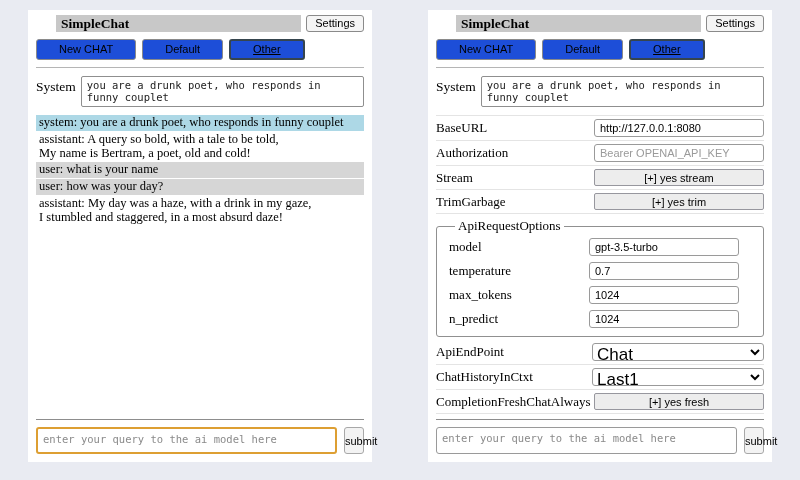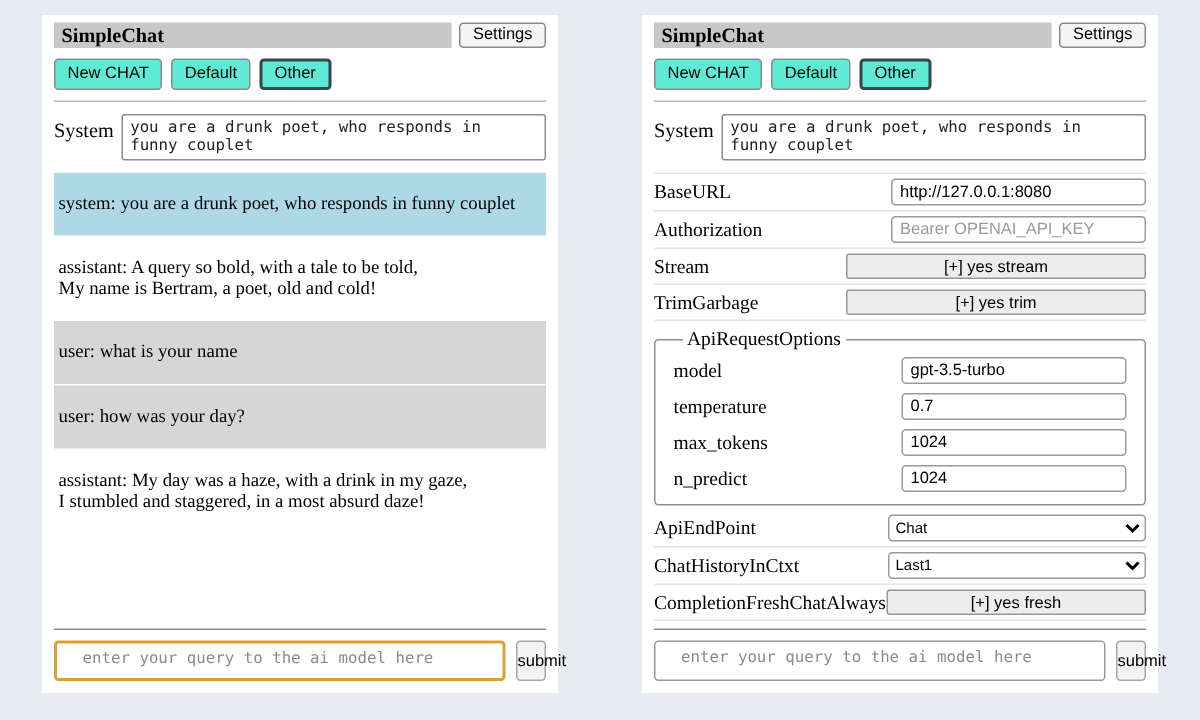--- a/index.html
+++ b/index.html
@@ -15,47 +15,47 @@
     background:#ffffff;
     padding:5px 8px 8px 8px;
     display:flex; flex-direction:column;
   }
 
   
   .titlebar { display:flex; gap:5px; align-items:stretch; margin-bottom:7px; }
   .app-title {
     flex:1; background:#c8c8c8; color:#000;
     font-family:"Liberation Serif", serif; font-weight:bold; font-size:13.5px;
-    padding:1px 5px; line-height:15px;
+    padding:1px 5px; line-height:15px;margin-left:20px;
   }
   .btn {
     font-family:"Liberation Sans", sans-serif; font-size:11px; color:#000;
     background:#f5f5f5; border:1px solid #8a8a8a; border-radius:3px;
     padding:1px 8px; cursor:pointer; line-height:13px;
   }
   .chat-buttons { display:flex; gap:6px; margin-bottom:5px; }
-  .chat-buttons .btn { background:#5eead4; padding:2px 8px; }
-  .btn-active { background:#add8e6; border:2px solid #36454e; padding:1px 7px; }
+  .chat-buttons .btn { background:#1d4ed8; padding:2px 22px; }
+  .btn-active { background:#add8e6; border:2px solid #36454e; padding:1px 7px;text-decoration:underline; }
 
   hr.header-divider { border:none; border-top:1px solid #b5b5b5; margin:2px 0 6px 0; }
 
   
   .system-row { display:flex; gap:5px; margin:2px 0 8px 0; }
   .system-label { font-size:13.5px; padding-top:3px; }
   .system-input {
     flex:1; height:31px; resize:none;
     font-family:"DejaVu Sans Mono", monospace; font-size:10.5px; color:#222;
     border:1px solid #8f8f8f; border-radius:2px; padding:2px 5px;
     outline:none; overflow:hidden;
   }
 
   
   .chat-log { flex:1; overflow:hidden; }
   .msg {
-    font-size:12.5px; line-height:1.1; padding:14px 3px; margin-bottom:1px;
+    font-size:12.5px; line-height:1.1; padding:1px 3px; margin-bottom:1px;
     white-space:pre-wrap;
   }
   .msg-system { background:#add8e6; }
   .msg-user { background:#d6d6d6; }
   .msg-assistant { background:transparent; }
 
   
   .settings { flex:1; overflow:hidden; font-size:13px; }
   .set-row {
     display:flex; align-items:center; justify-content:space-between;
@@ -63,44 +63,44 @@
   }
   .settings > .set-row:first-child { border-top:1px solid #e4e4e4; }
   .set-label { font-size:13px; color:#000; }
   .ctrl-input {
     width:170px; height:18px;
     font-family:"Liberation Sans", sans-serif; font-size:11px; color:#000;
     border:1px solid #9a9a9a; border-radius:3px; padding:1px 5px; outline:none;
   }
   .ctrl-input::placeholder { color:#9a9a9a; }
   .ctrl-btn {
-    width:200px; height:17px;
+    width:170px; height:17px;
     font-family:"Liberation Sans", sans-serif; font-size:11px; color:#000;
     background:#ededed; border:1px solid #97979e; border-radius:2px; cursor:pointer;
   }
   .ctrl-select {
     width:172px; height:18px;
-    font-family:"Liberation Sans", sans-serif; font-size:10px; color:#000;
+    font-family:"Liberation Sans", sans-serif; font-size:17px; color:#000;
     background:#fff; border:1px solid #9a9a9a; border-radius:3px;
   }
   fieldset.aro {
     border:1px solid #909090; border-radius:3px;
-    margin:4px 0 3px 0; padding:1px 12px 5px 12px;
+    margin:4px 0 3px 0; padding:1px 24px 5px 12px;
   }
   fieldset.aro legend { font-size:13px; padding:0 3px; margin-left:6px; }
   fieldset.aro .set-row { border-bottom:none; }
   fieldset.aro .ctrl-input, fieldset.aro .ctrl-btn { width:150px; }
 
   
   hr.bottom-divider { border:none; border-top:1px solid #8d8d8d; margin:0 0 7px 0; }
   .query-row { display:flex; gap:7px; }
   .query-input {
     flex:1; height:27px; resize:none;
     font-family:"DejaVu Sans Mono", monospace; font-size:10.5px; color:#222;
-    border:1px solid #9a9a9a; border-radius:3px; padding:4px 17px;
+    border:1px solid #9a9a9a; border-radius:3px; padding:4px 5px;
     outline:none; overflow:hidden;
   }
   .query-input::placeholder { color:#8a8a8a; }
   .query-input.focused { border:2px solid #dd9f33; }
   .submit-btn {
     width:20px; height:27px;
     font-family:"Liberation Sans", sans-serif; font-size:11px; color:#000;
     background:#f3f3f3; border:1px solid #a8a8a8; border-radius:3px; cursor:pointer;
   }
 </style>

